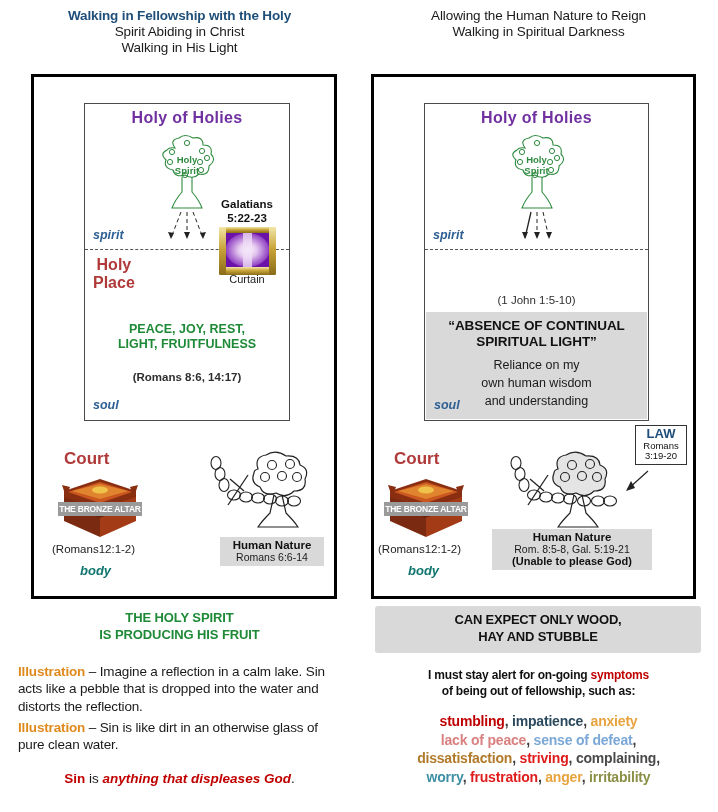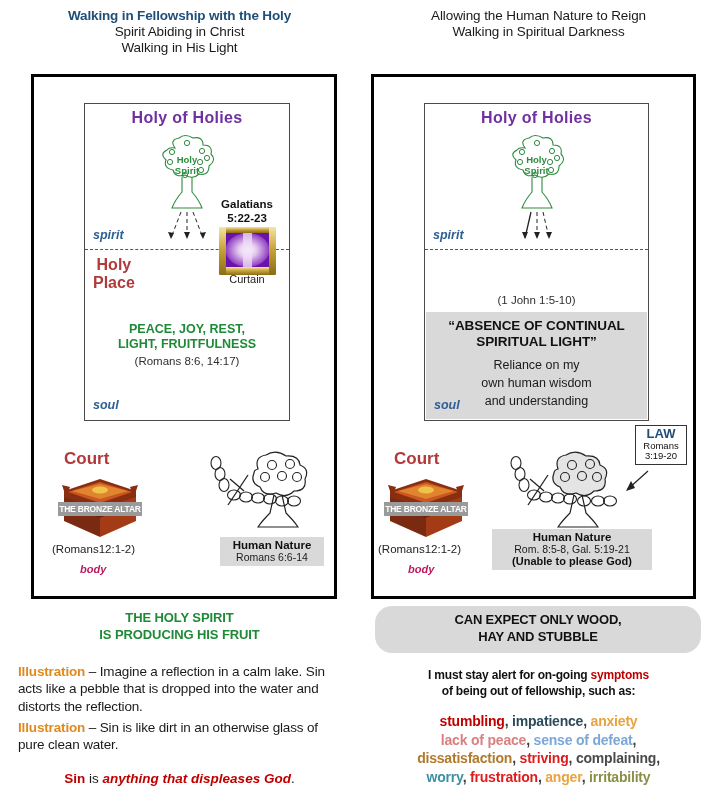--- a/index.html
+++ b/index.html
@@ -263,22 +263,22 @@
   }
   .altar-ref {
     position: absolute;
     font-size: 11.5px;
     color: #222;
   }
   .body-label {
     position: absolute;
     font-style: italic;
     font-weight: bold;
-    font-size: 11px;
-    color: #be185d;
+    font-size: 13px;
+    color: #0f766e;
   }
 
   .nature-tree {
     position: absolute;
   }
   .nature-box {
     position: absolute;
     background: #d9d9d9;
     text-align: center;
     padding: 2px 5px 3px;
@@ -334,21 +334,21 @@
     color: #1e8a37;
     line-height: 1.3;
     letter-spacing: -0.1px;
   }
   .banner-gray {
     position: absolute;
     left: 16px;
     top: 606px;
     width: 326px;
     background: #d9d9d9;
-    border-radius: 17px;
+    border-radius: 3px;
     text-align: center;
     font-size: 13px;
     font-weight: bold;
     color: #111;
     line-height: 1.3;
     padding: 6px 0 7px;
     letter-spacing: -0.2px;
     box-sizing: border-box;
   }
 
@@ -485,21 +485,21 @@
             <rect x="0" y="0" width="7" height="48" fill="url(#gold)"></rect>
             <rect x="50" y="0" width="7" height="48" fill="url(#gold)"></rect>
           </svg>
           <div class="curtain-cap">Curtain</div>
         </div>
 
         <div class="fruit-text" style="top:218px;">
           <span>PEACE, JOY, REST,</span><br>
           <span>LIGHT, FRUITFULNESS</span>
         </div>
-        <div class="fruit-ref" style="top:251px;">(Romans 8:6, 14:17)</div>
+        <div class="fruit-ref" style="top:267px;font-weight:bold;">(Romans 8:6, 14:17)</div>
 
         <div class="tier-label" style="left:8px; top:294px;">soul</div>
       </div>
 
       <div class="court-title" style="left:30px; top:372px;">Court</div>
 
       <div class="altar" style="left:24px; top:398px;">
         <svg width="84" height="66" viewBox="0 0 84 66">
           <polygon points="6,16 42,4 78,16 78,24 42,36 6,24" fill="#8a2e12"></polygon>
           <polygon points="10,17 42,7 74,17 42,28" fill="#c9571f"></polygon>

